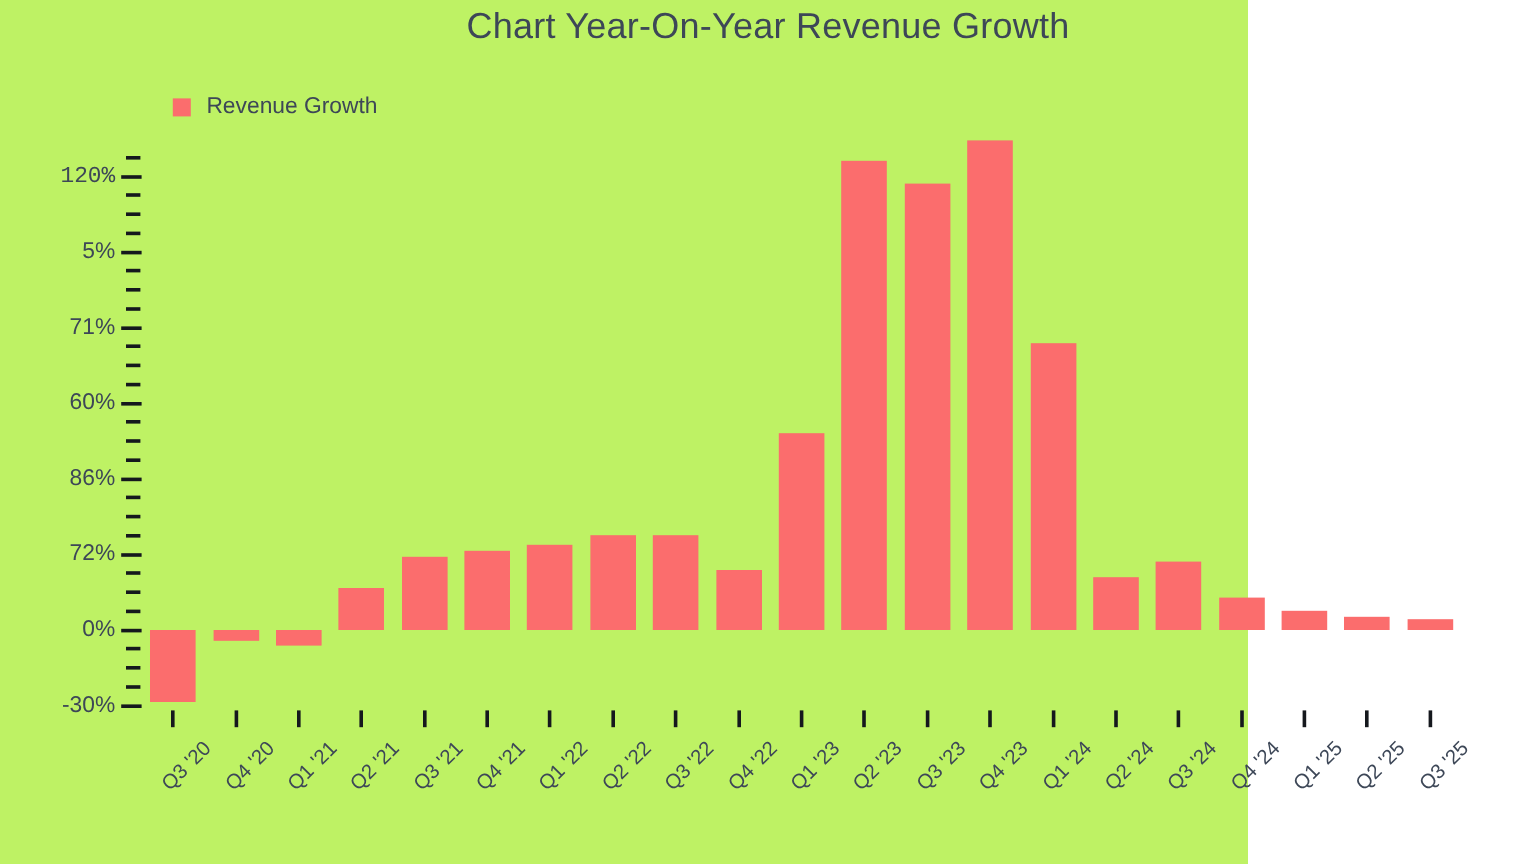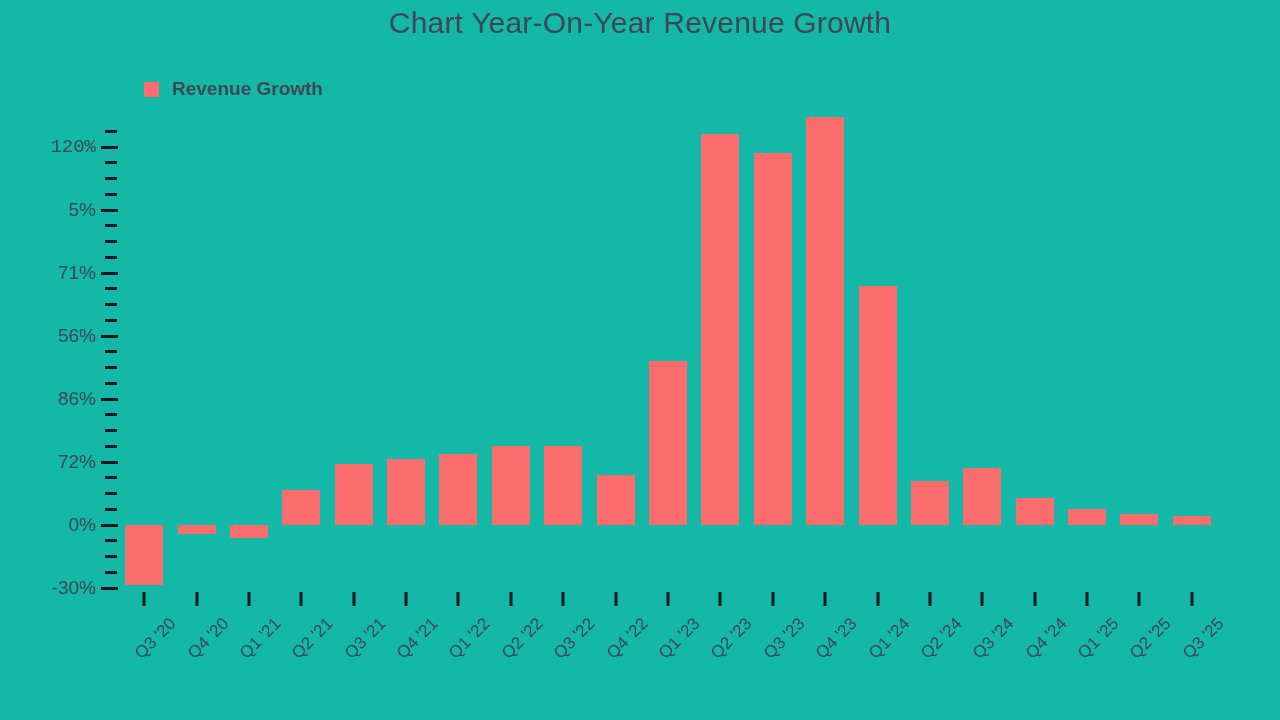--- a/index.html
+++ b/index.html
@@ -9,23 +9,23 @@
   }
   body {
     width: 1280px;
     height: 720px;
     overflow: hidden;
     font-family: "Liberation Sans", sans-serif;
     color: #3d4757;
   }
   #chart-root {
     position: relative;
-    width: 1280px;
+    width: 1040px;
     height: 720px;
-    background: #14b8a6;
+    background: #bef264;
   }
   
   #chart-title {
     position: absolute;
     top: 6px;
     left: 0;
     width: 1280px;
     text-align: center;
     font-size: 30px;
     font-weight: 400;
@@ -45,21 +45,20 @@
   .legend-swatch {
     width: 15px;
     height: 15px;
     background: #fb6d6d;
     display: block;
   }
   .legend-label {
     font-size: 19px;
     color: #3d4757;
     white-space: nowrap;
-    font-weight: bold;
   }
   
   
   #plot {
     position: absolute;
     left: 118px;
     top: 120px;
     width: 1100px;
     height: 468px;
   }
@@ -179,21 +178,21 @@
       <div class="y-tick-major" style="top: 208.5px;"></div>
       <div class="y-tick-minor" style="top: 192.75px;"></div>
       <div class="y-tick-minor" style="top: 177px;"></div>
       <div class="y-tick-minor" style="top: 161.25px;"></div>
       <div class="y-tick-major" style="top: 145.5px;"></div>
       <div class="y-tick-minor" style="top: 129.75px;"></div>
       <div class="y-label" style="top: 588px;">-30%</div>
       <div class="y-label" style="top: 525px;">0%</div>
       <div class="y-label" style="top: 462px;">72%</div>
       <div class="y-label" style="top: 399px;">86%</div>
-      <div class="y-label" style="top: 336px;">56%</div>
+      <div class="y-label" style="top: 336px;">60%</div>
       <div class="y-label" style="top: 273px;">71%</div>
       <div class="y-label" style="top: 210px;">5%</div>
       <div class="y-label" style="top: 147px; font-family: Liberation Mono, monospace;">120%</div>
     </div>
 
   <div id="plot">
     <div id="bars">
         <div class="bar-slot" style="left: 0px; width: 52.381px;">
           <div class="bar" title="Q3 '20: -19%" style="background: rgb(251, 109, 109); height: 59.85px; top: 405px;"></div>
         </div>

